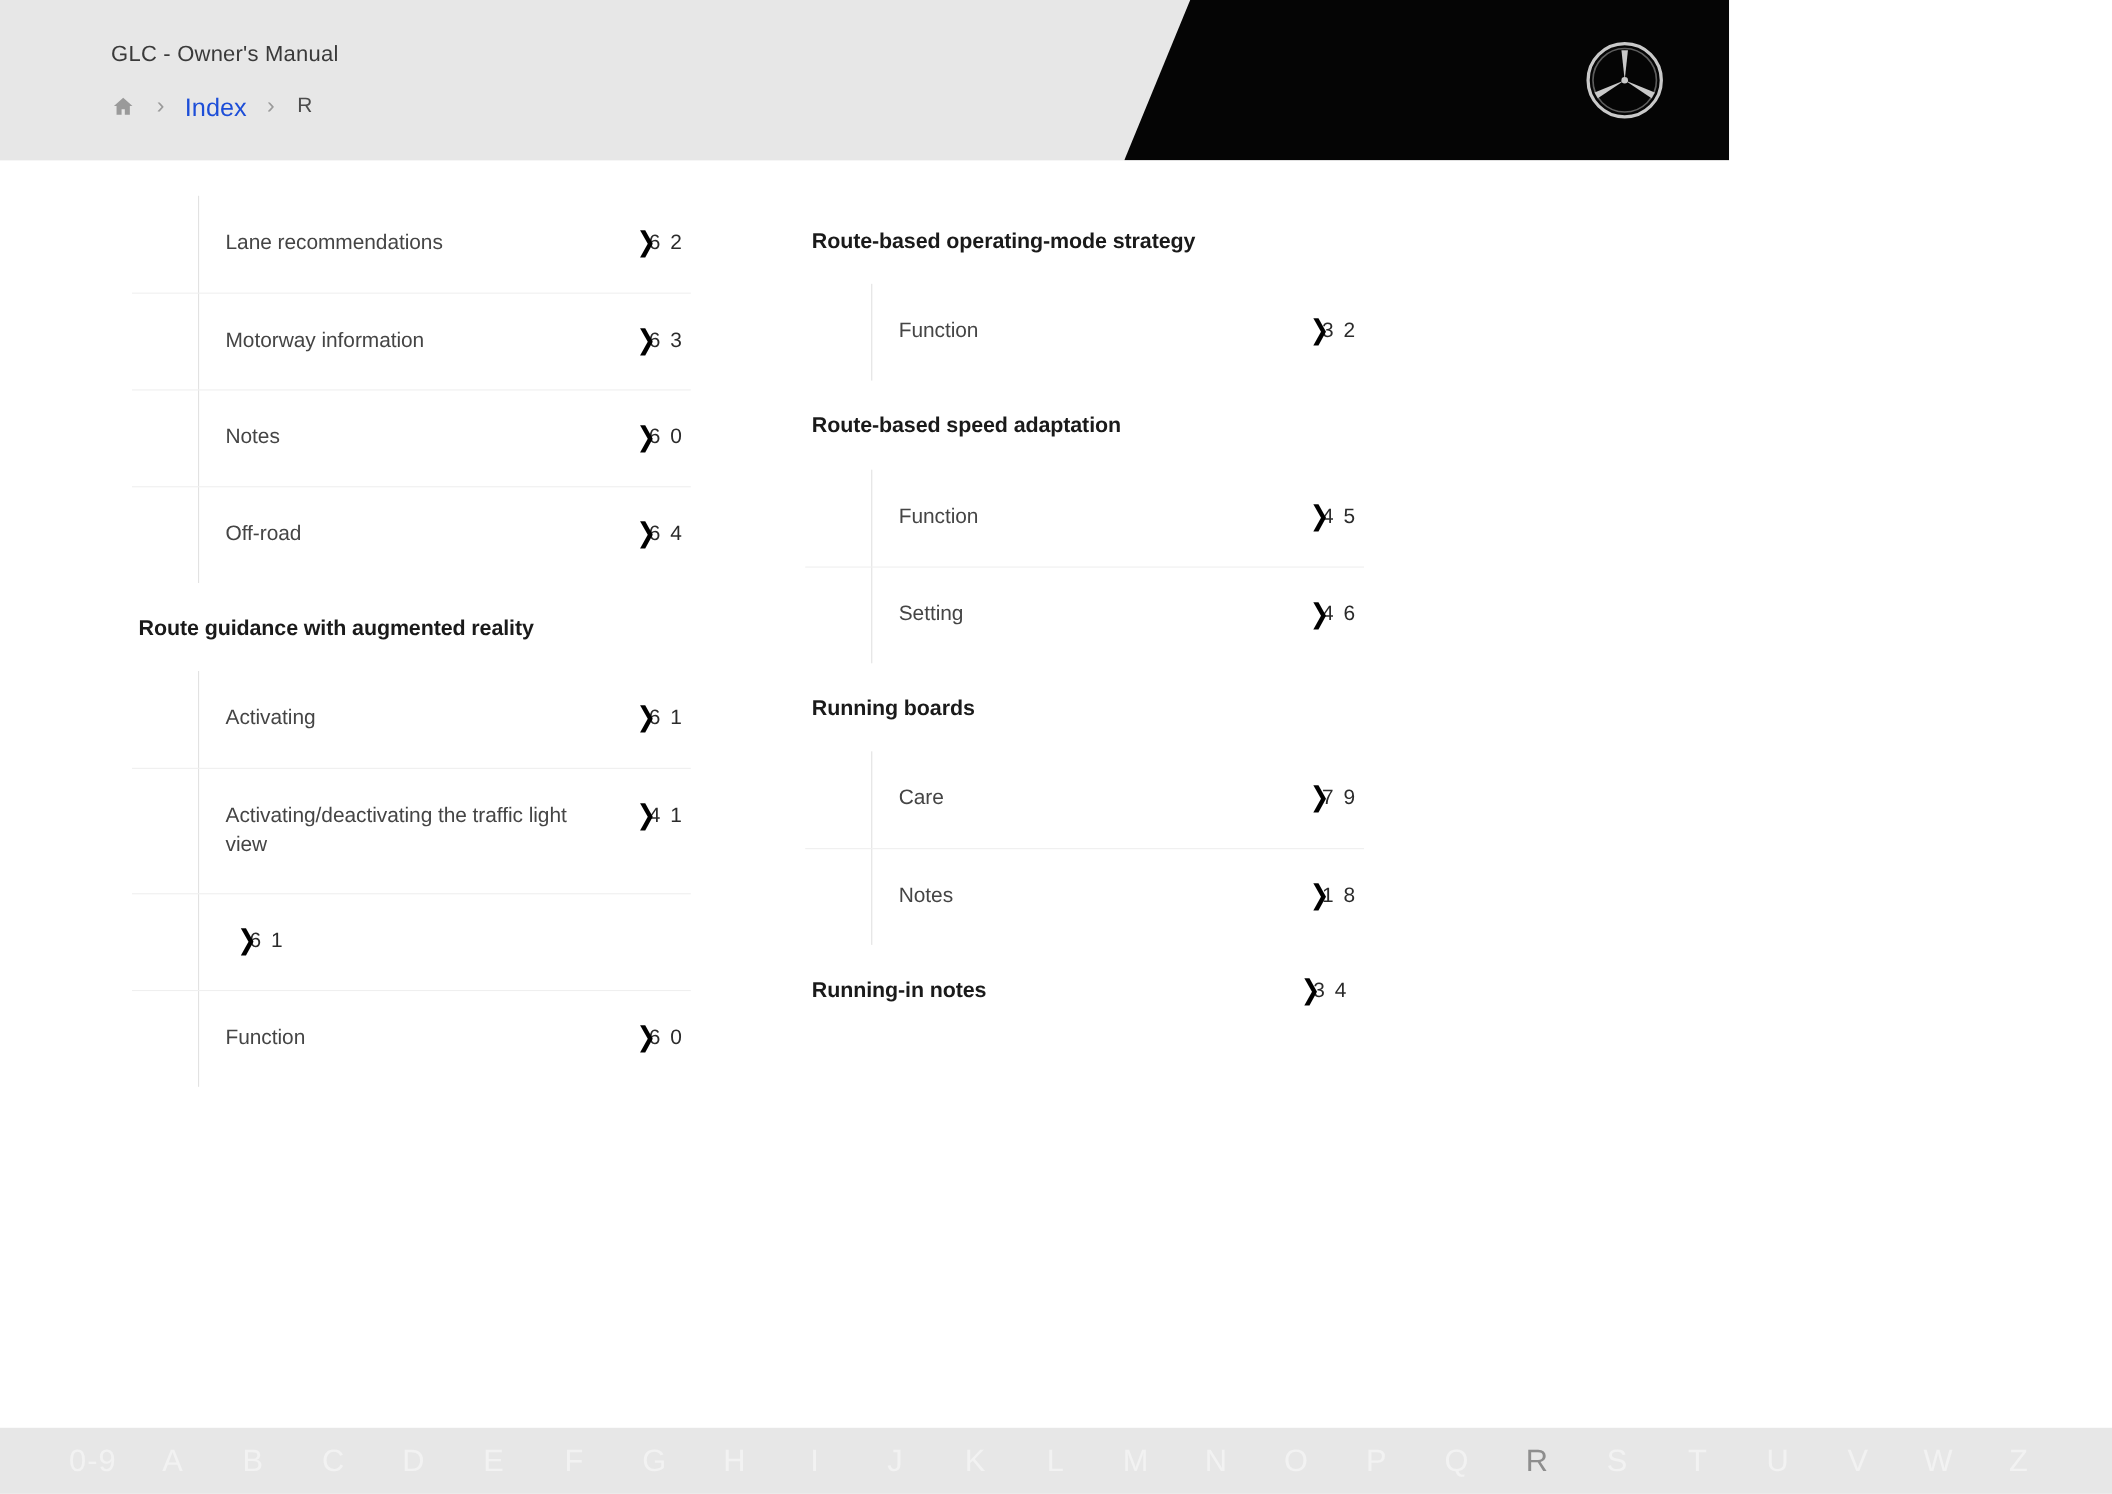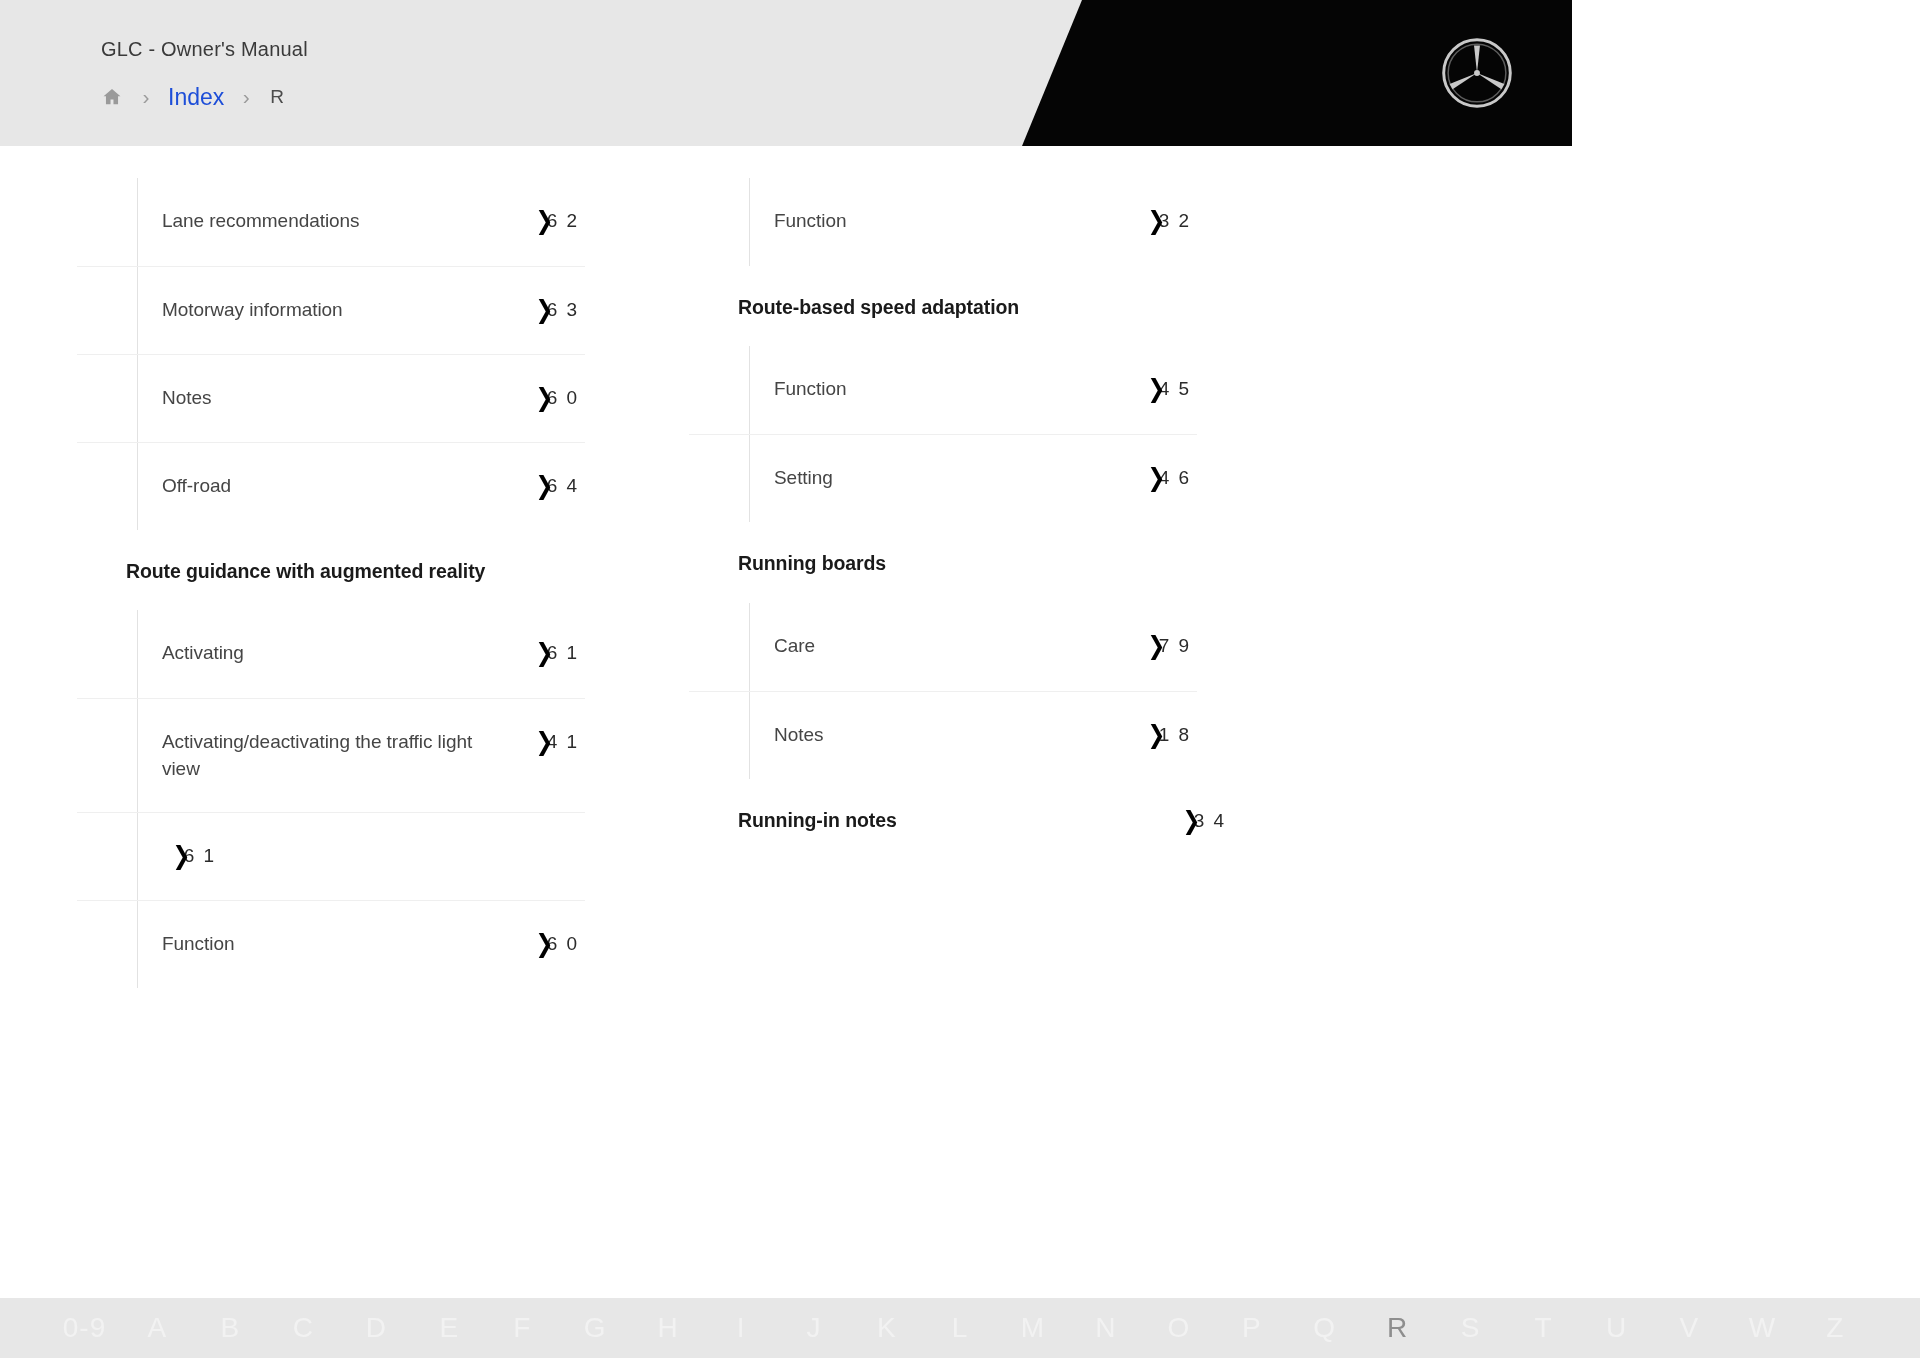--- a/index.html
+++ b/index.html
@@ -129,21 +129,21 @@
     font-size: 19.5px;
     font-weight: 700;
     color: #1a1a1a;
     line-height: 1.35;
     letter-spacing: -0.1px;
   }
 
   
   .entry-list {
     position: relative;
-    margin-left: 33px;
+    margin-left: 76px;
     width: 448px;
     border-left: 1px solid #e2e2e2;
   }
 
   .entry {
     position: relative;
     display: flex;
     align-items: flex-start;
     justify-content: space-between;
     min-height: 88px;
@@ -317,20 +317,23 @@
             </div>
             <div class="entry">
               <span class="entry-label">Function</span>
               <span class="pageref"><span class="pr-a">6</span><span class="pr-arrow">❯</span><span class="pr-b">0</span></span>
             </div>
           </div>
         </div>
       </div>
       <div class="column">
         <div class="group">
+          <div class="group-head">
+            <span class="ghead-label">Route-based operating-mode strategy</span>
+          </div>
           <div class="entry-list">
             <div class="entry">
               <span class="entry-label">Function</span>
               <span class="pageref"><span class="pr-a">3</span><span class="pr-arrow">❯</span><span class="pr-b">2</span></span>
             </div>
           </div>
         </div>
         <div class="group">
           <div class="group-head">
             <span class="ghead-label">Route-based speed adaptation</span>

